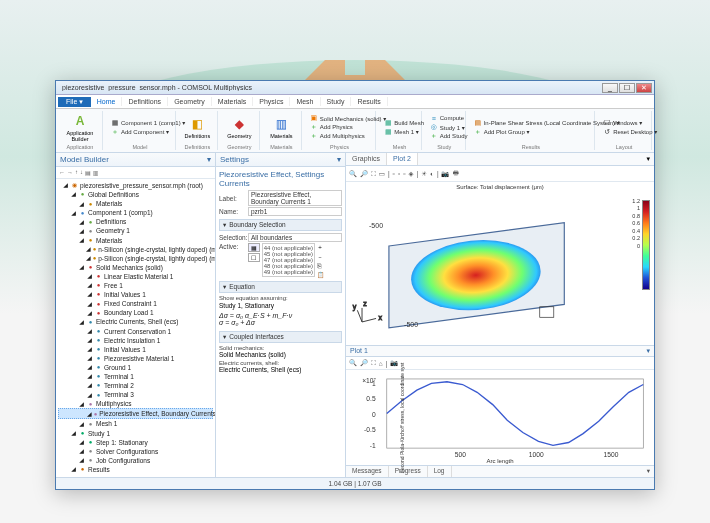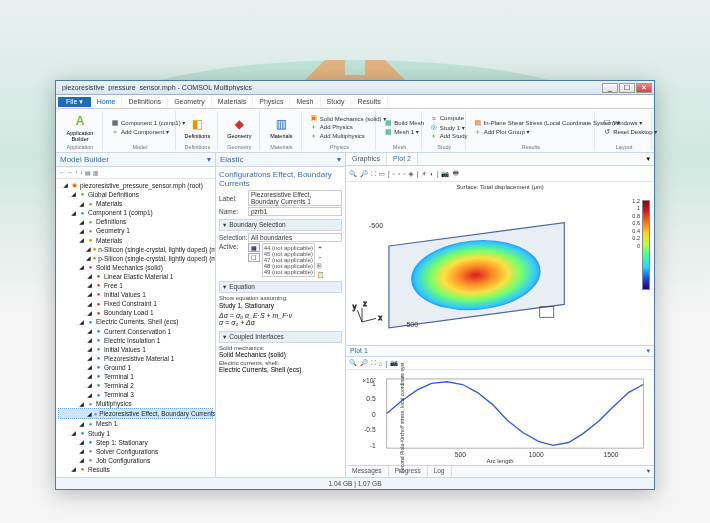--- a/index.html
+++ b/index.html
@@ -383,25 +383,25 @@
               <span class="tico">◢</span>
               <span class="tico" style="color:#c60">●</span>
               <span>Results</span>
             </div>
           </div>
       </div>
     </div>
 
     <div class="panel settings">
       <div class="panel-title">
-          <span>Elastic</span>
+          <span>Settings</span>
           <span>▾</span>
         </div>
       <div class="settings-body">
-        <div class="settings-h1">Configurations Effect, Boundary Currents</div>
+        <div class="settings-h1">Piezoresistive Effect, Settings Currents</div>
         <div class="frow">
             <label>Label:</label>
             <div class="val">Piezoresistive Effect, Boundary Currents 1</div>
           </div>
         <div class="frow">
             <label>Name:</label>
             <div class="val">pzrb1</div>
           </div>
         <div class="section-h">
             <span>▾</span>

